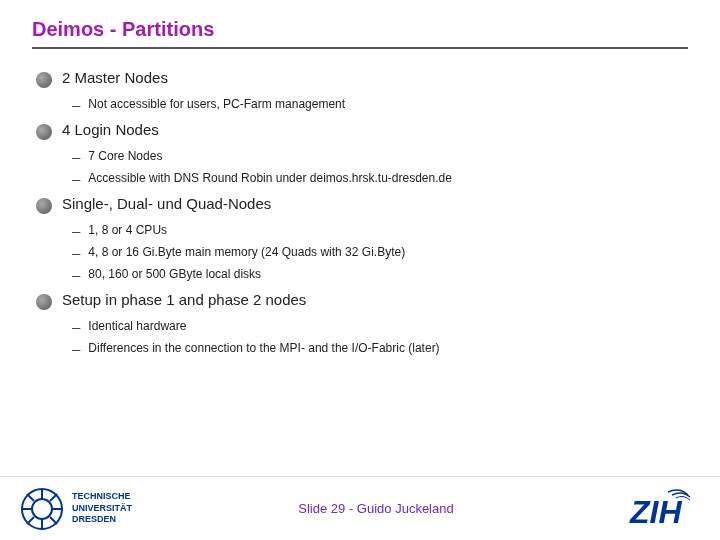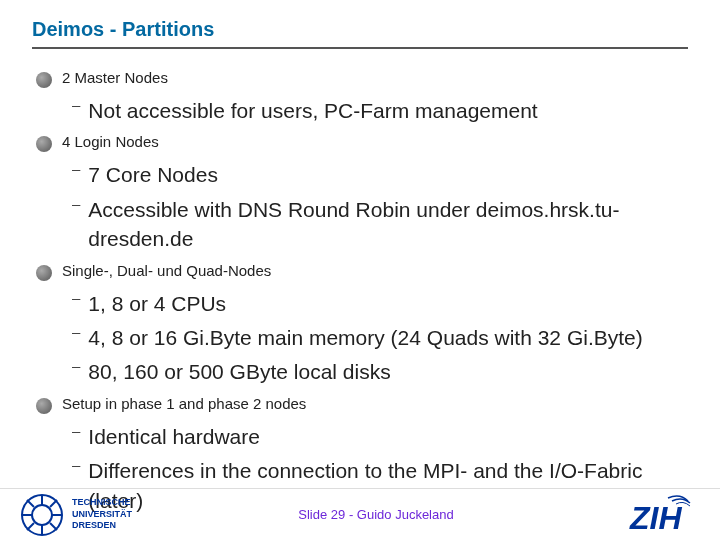--- a/index.html
+++ b/index.html
@@ -22,21 +22,21 @@
 
     .title-area {
       border-bottom: 2px solid #555;
       padding-bottom: 6px;
       margin-bottom: 18px;
     }
 
     .title {
       font-size: 20px;
       font-weight: bold;
-      color: #0369a1;
+      color: #a21caf;
     }
 
     .content {
       padding-left: 4px;
     }
 
     .bullet-item {
       display: flex;
       align-items: flex-end;
       margin-bottom: 8px;
@@ -59,31 +59,31 @@
     }
 
     .sub-dash {
       margin-right: 8px;
       color: #444;
       font-size: 15px;
       flex-shrink: 0;
     }
 
     .sub-text {
-      font-size: 21px;
+      font-size: 12px;
       line-height: 1.4;
       color: #222;
     }
 
     .footer {
       position: absolute;
       bottom: 0;
       left: 0;
       right: 0;
-      height: 52px;
+      height: 64px;
       display: flex;
       align-items: center;
       justify-content: space-between;
       padding: 8px 20px;
       border-top: 1px solid #ddd;
       gap: 20px;
     }
 
     .footer-center {
       font-size: 13px;

